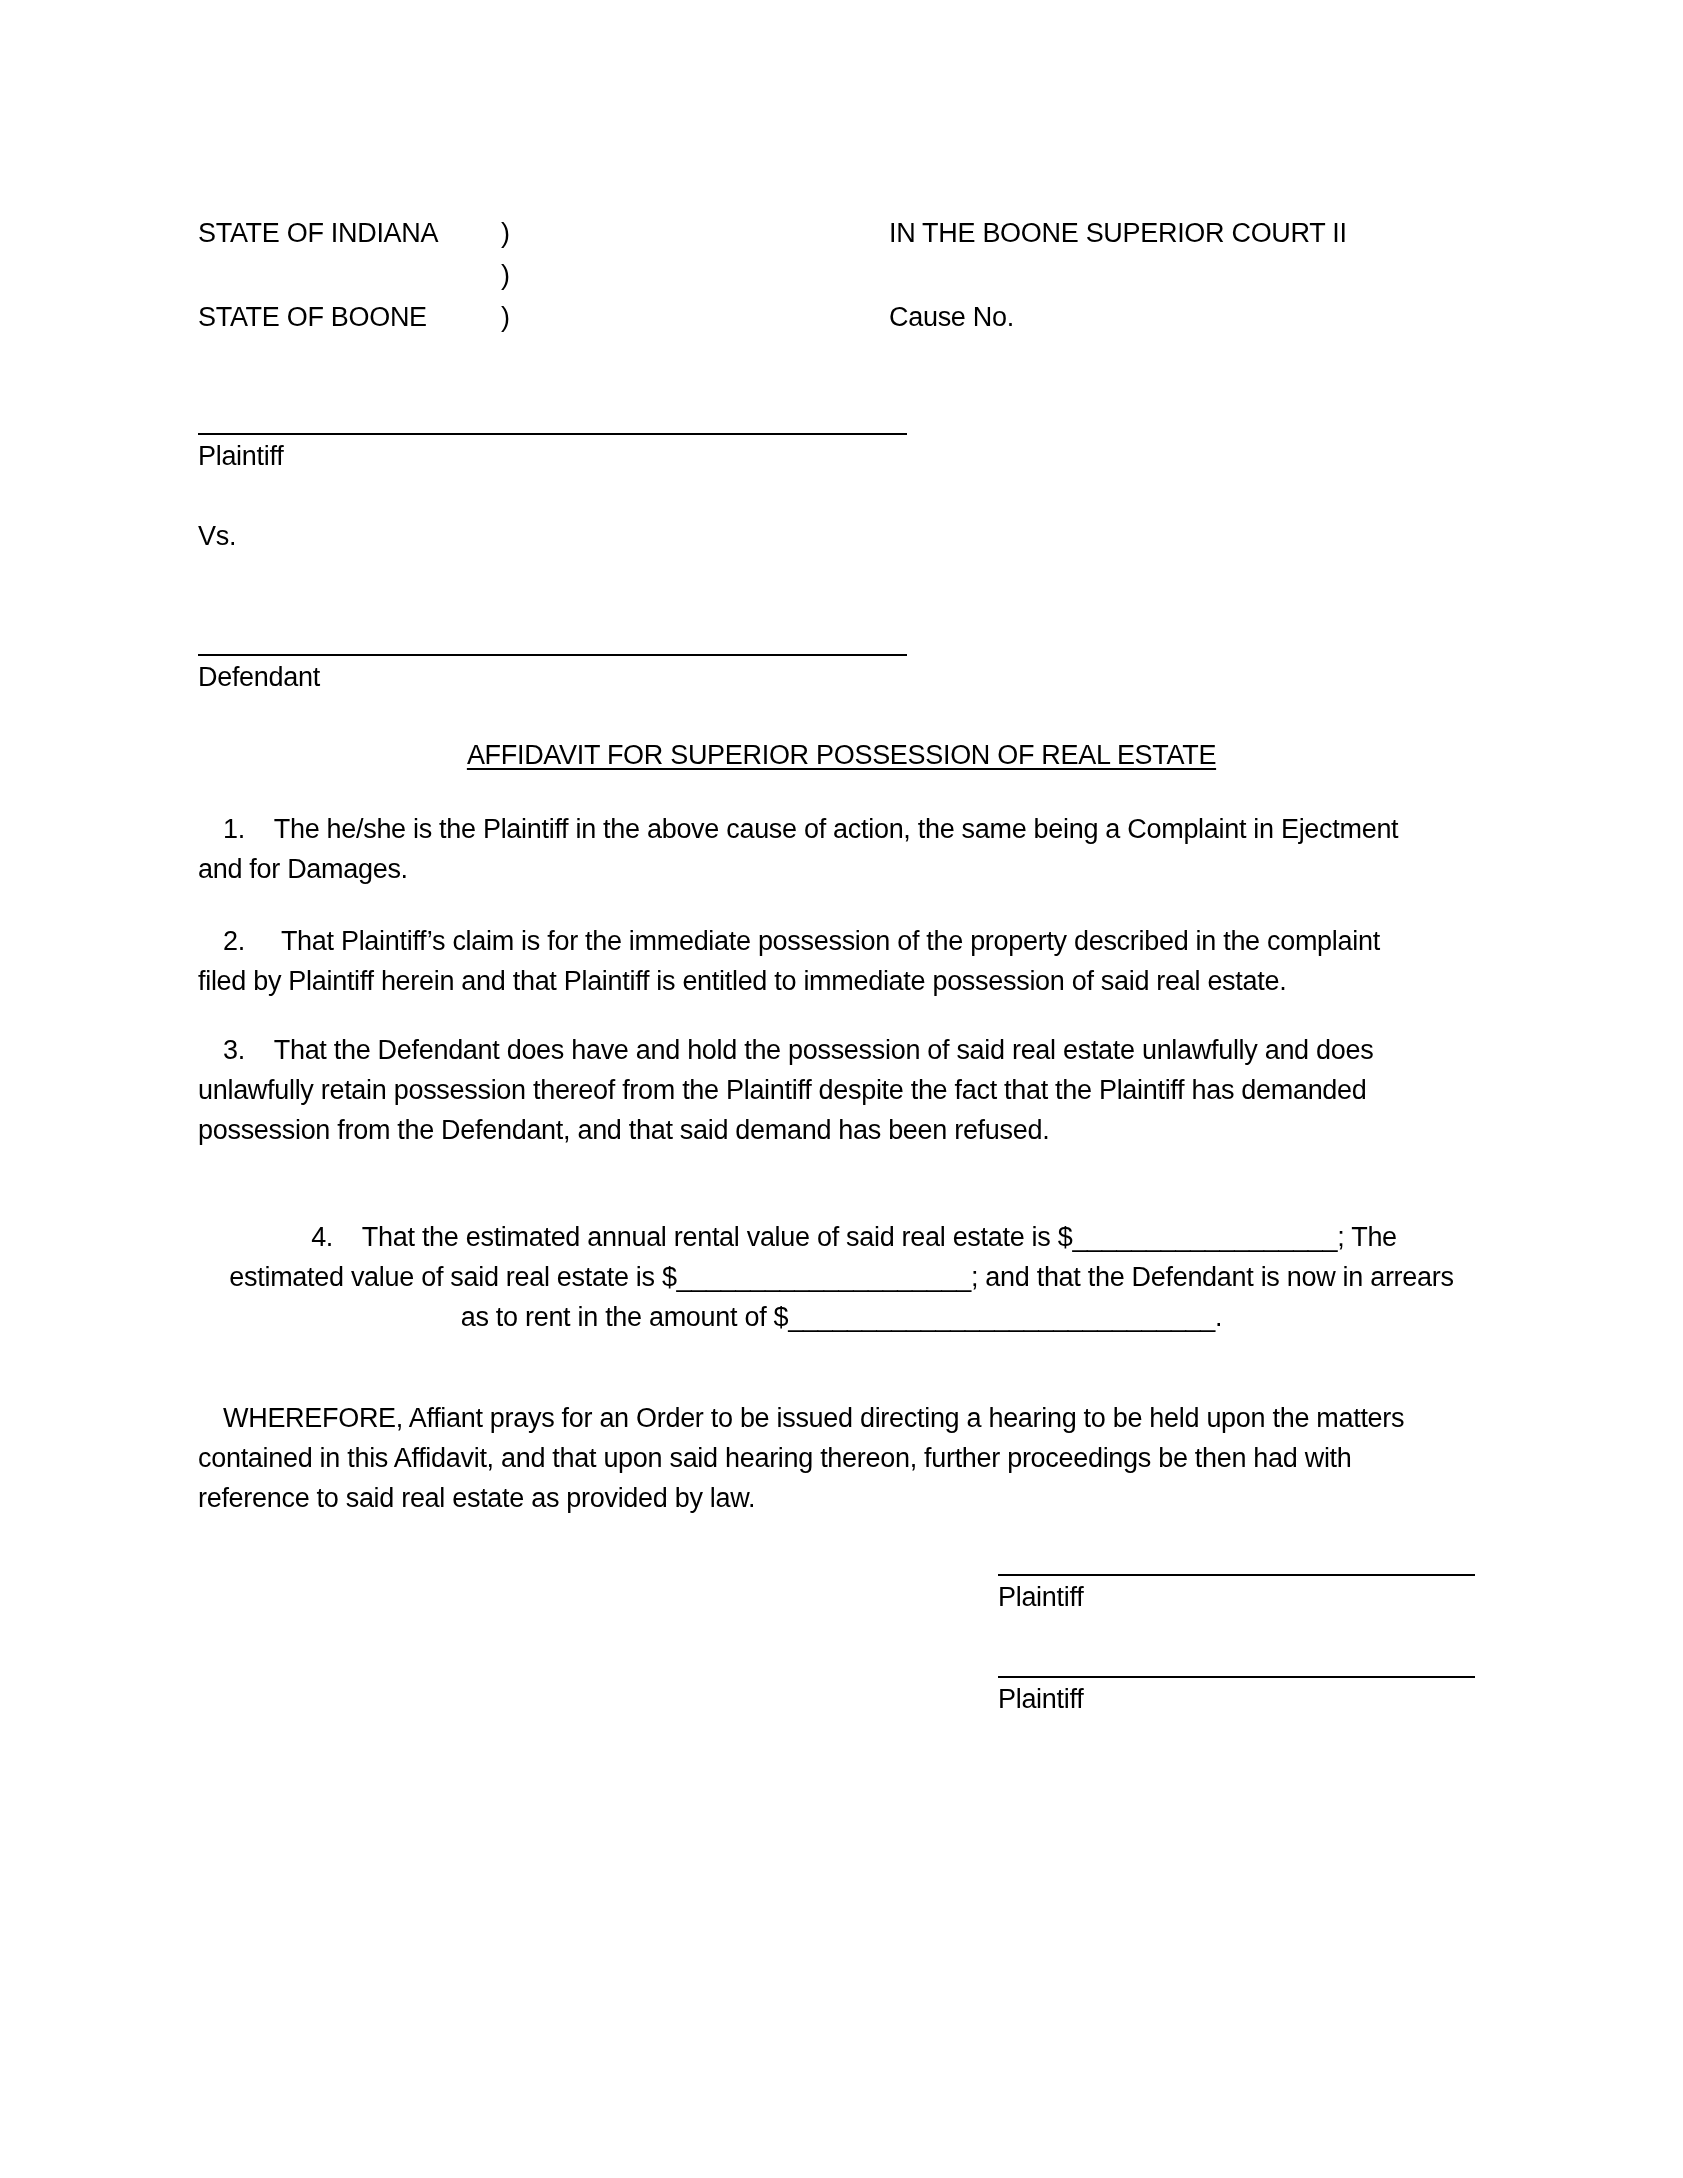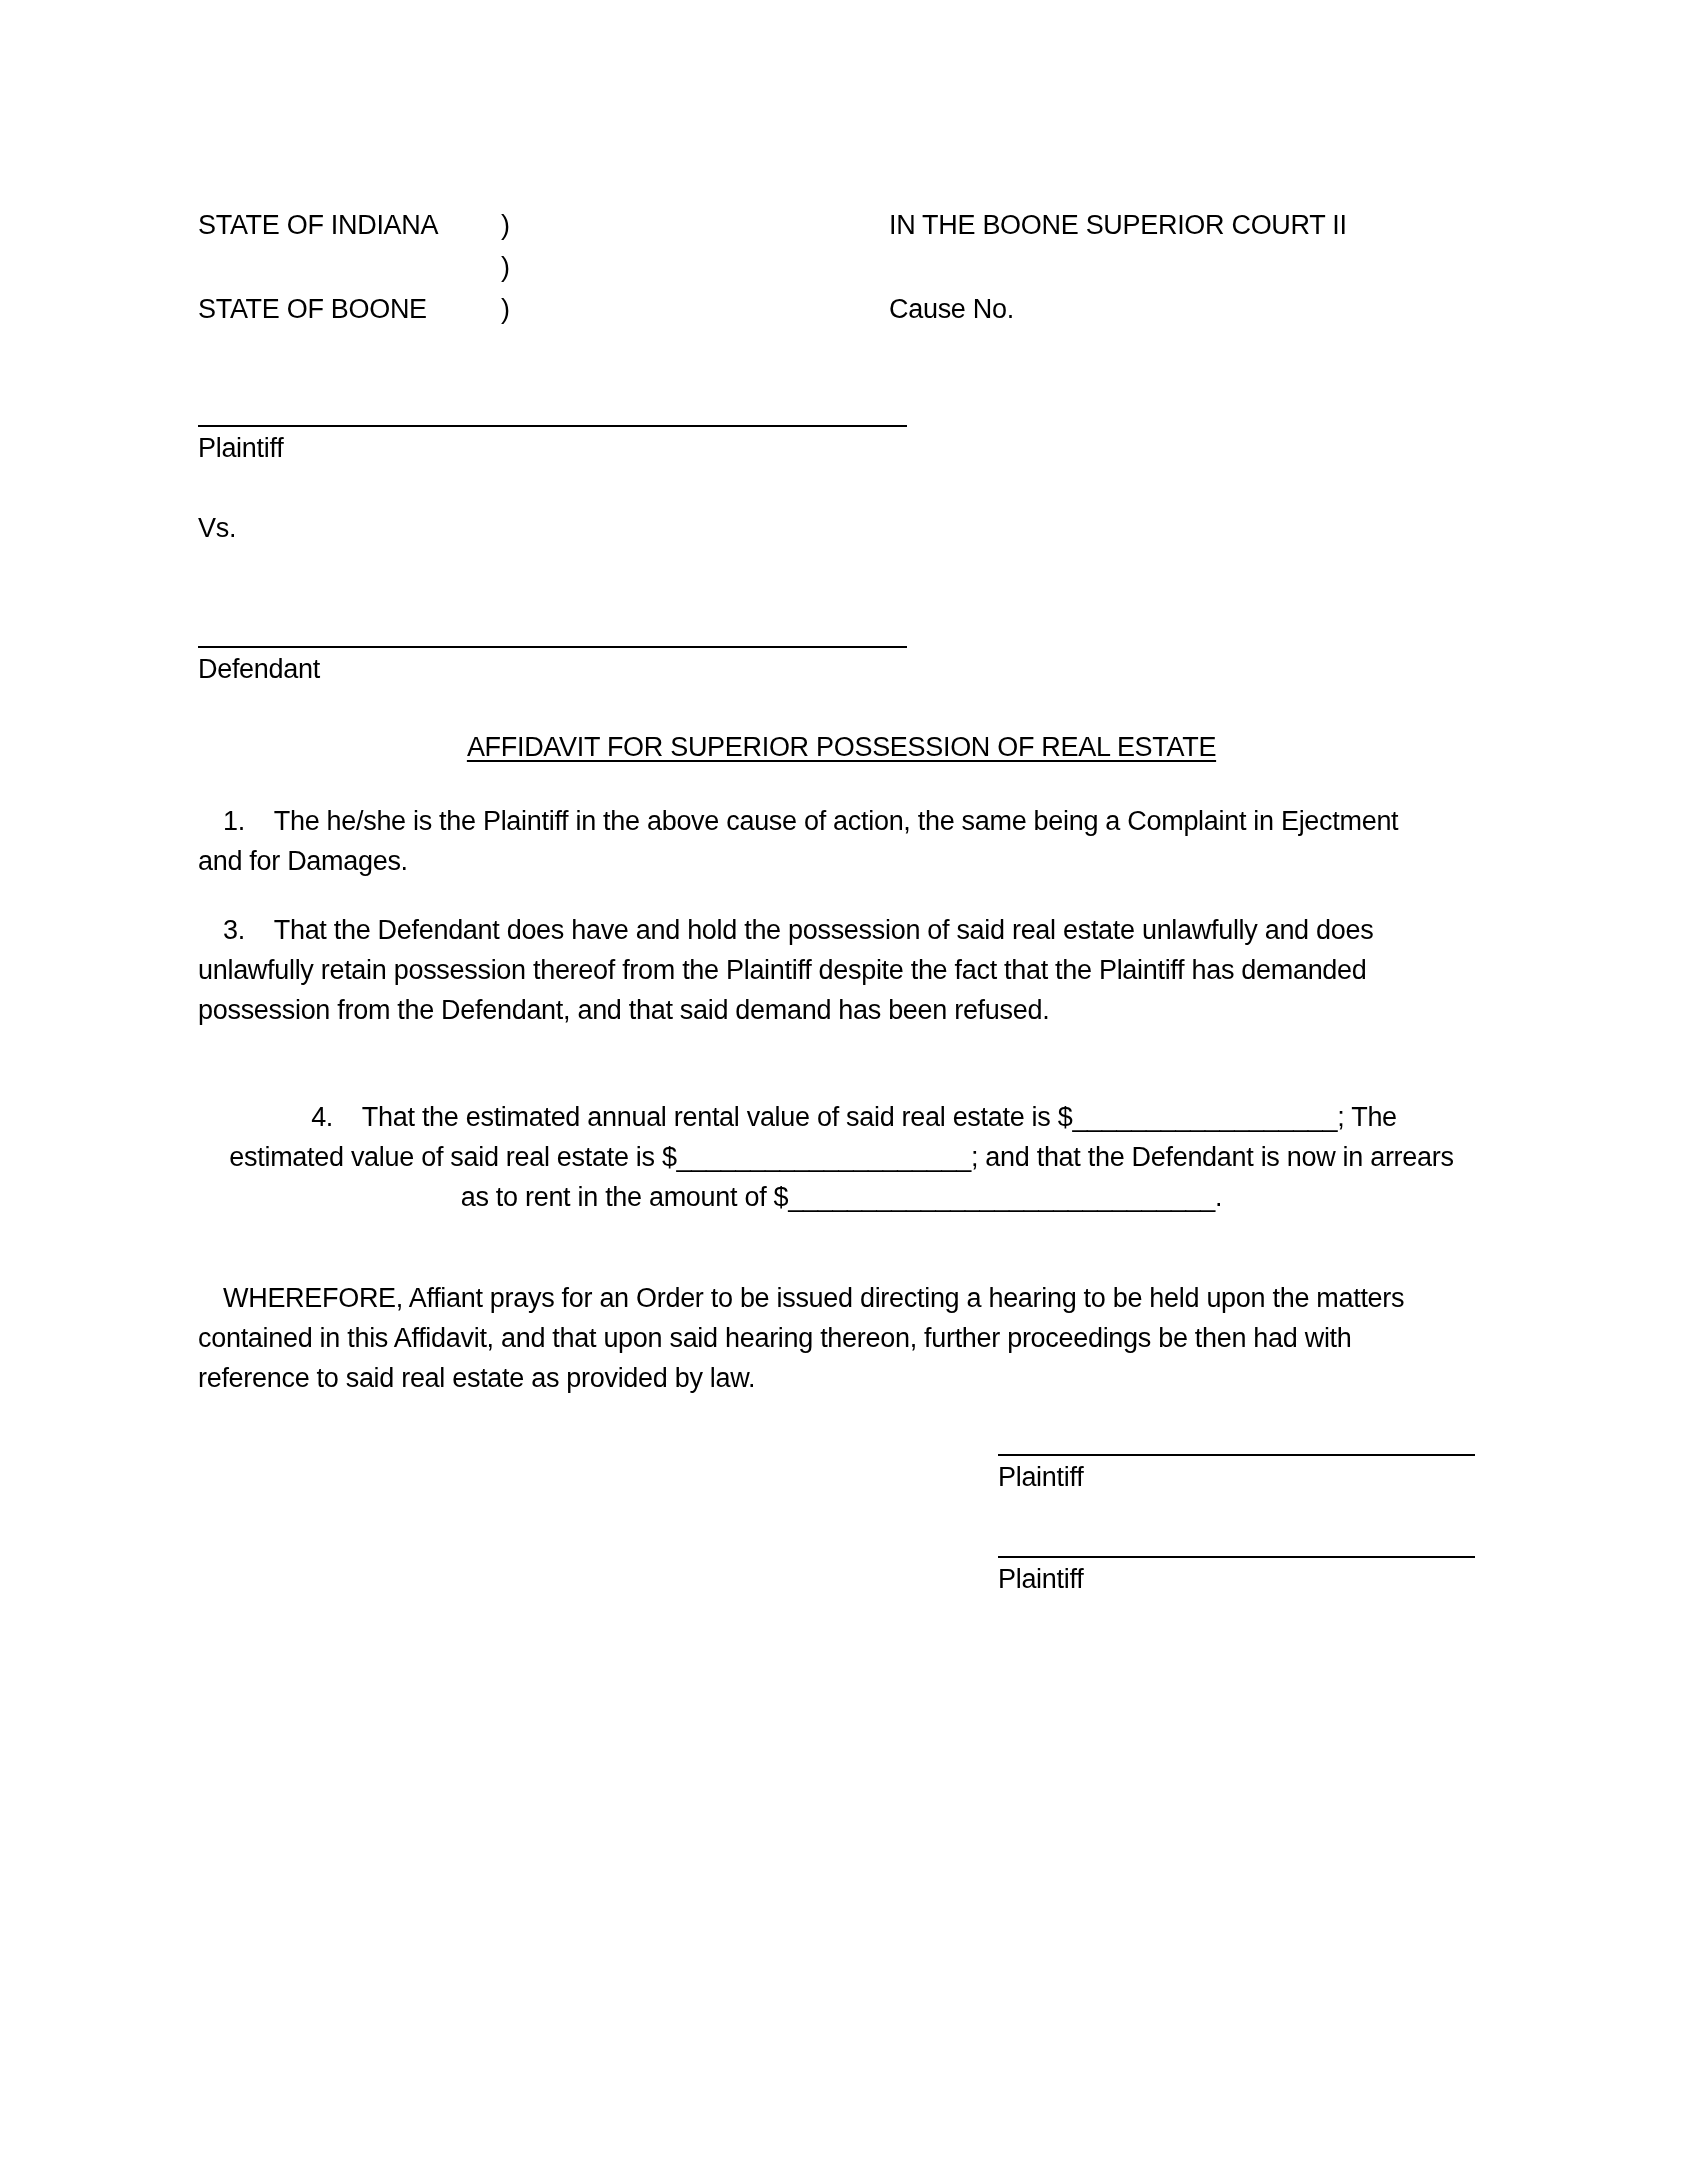--- a/index.html
+++ b/index.html
@@ -10,21 +10,21 @@
   .page {
     position: relative;
     width: 1683px;
     height: 2178px;
     background: #ffffff;
     color: #000000;
     font-family: "Liberation Sans", "DejaVu Sans", sans-serif;
     font-size: 27px;
     letter-spacing: -0.3px;
     box-sizing: border-box;
-    padding: 8px 198px 0 198px;
+    padding: 16px 198px 0 198px;
     overflow: hidden;
   }
   p { margin: 0; }
 
   
   .header {
     margin-top: 196px;
     display: grid;
     grid-template-columns: 303px 388px 1fr;
     line-height: 42px;
@@ -90,20 +90,21 @@
 
   <div class="cap-label vs">Vs.</div>
 
   <div class="rule caption-rule rule-defendant"></div>
   <div class="cap-label">Defendant</div>
 
   <div class="title">AFFIDAVIT FOR SUPERIOR POSSESSION OF REAL ESTATE</div>
 
 
   <p class="para item p1">1.&nbsp;&nbsp;&nbsp;&nbsp;The he/she is the Plaintiff in the above cause of action, the same being a Complaint in Ejectment<br>and for Damages.</p>
+  <p class="para item p2">2.&nbsp;&nbsp;&nbsp;&nbsp;&nbsp;That Plaintiff’s claim is for the immediate possession of the property described in the complaint<br>filed by Plaintiff herein and that Plaintiff is entitled to immediate possession of said real estate.</p>
   <p class="para item p3">3.&nbsp;&nbsp;&nbsp;&nbsp;That the Defendant does have and hold the possession of said real estate unlawfully and does<br>unlawfully retain possession thereof from the Plaintiff despite the fact that the Plaintiff has demanded<br>possession from the Defendant, and that said demand has been refused.</p>
   <p class="para item p4">4.&nbsp;&nbsp;&nbsp;&nbsp;That the estimated annual rental value of said real estate is $__________________; The<br>estimated value of said real estate is $____________________; and that the Defendant is now in arrears<br>as to rent in the amount of $_____________________________.</p>
 
   <p class="para wherefore">WHEREFORE, Affiant prays for an Order to be issued directing a hearing to be held upon the matters<br>contained in this Affidavit, and that upon said hearing thereon, further proceedings be then had with<br>reference to said real estate as provided by law.</p>
 
   <div class="sig-block-1">
     <div class="rule sig-rule"></div>
     <div class="sig-label">Plaintiff</div>
   </div>
 

